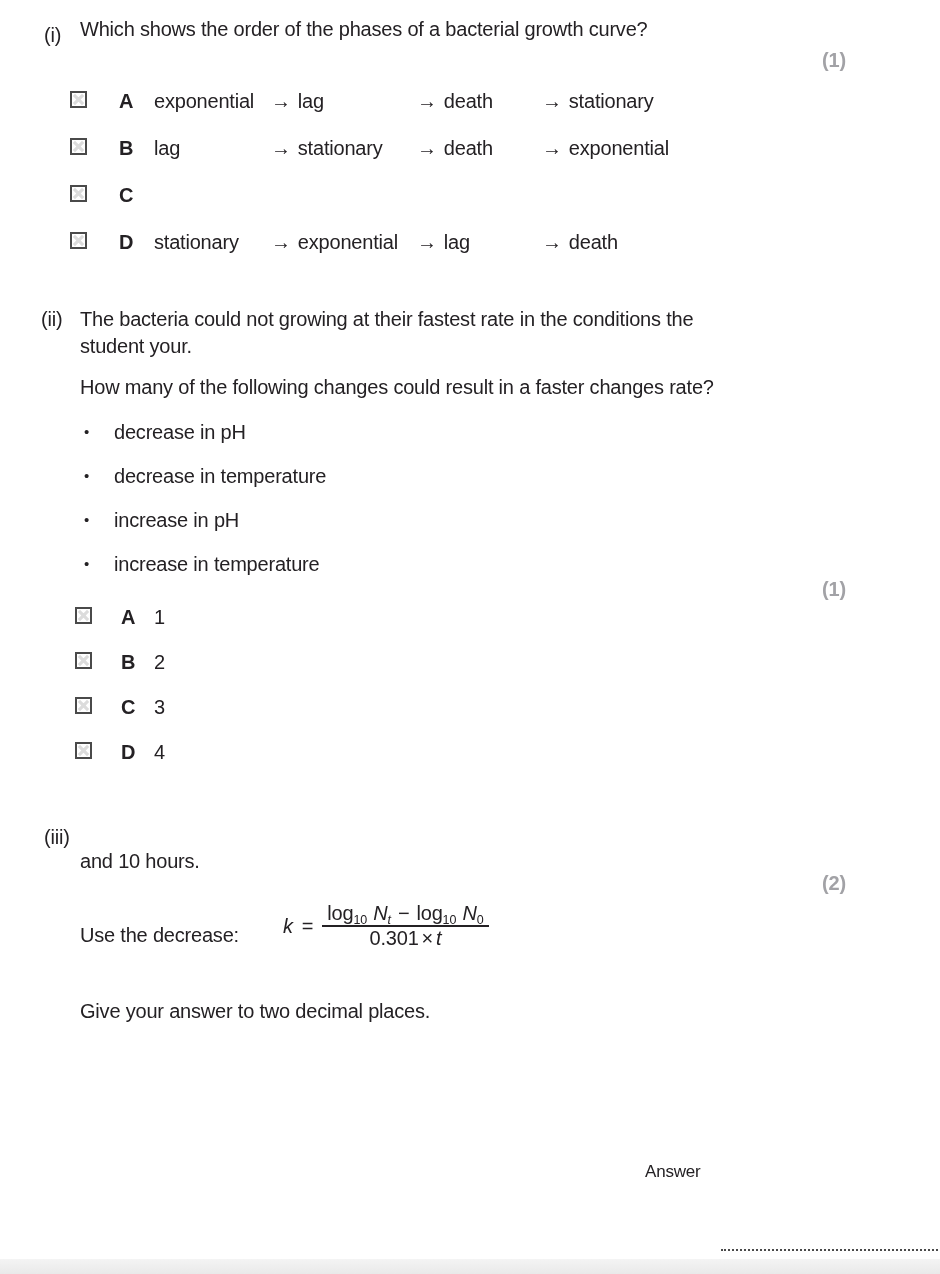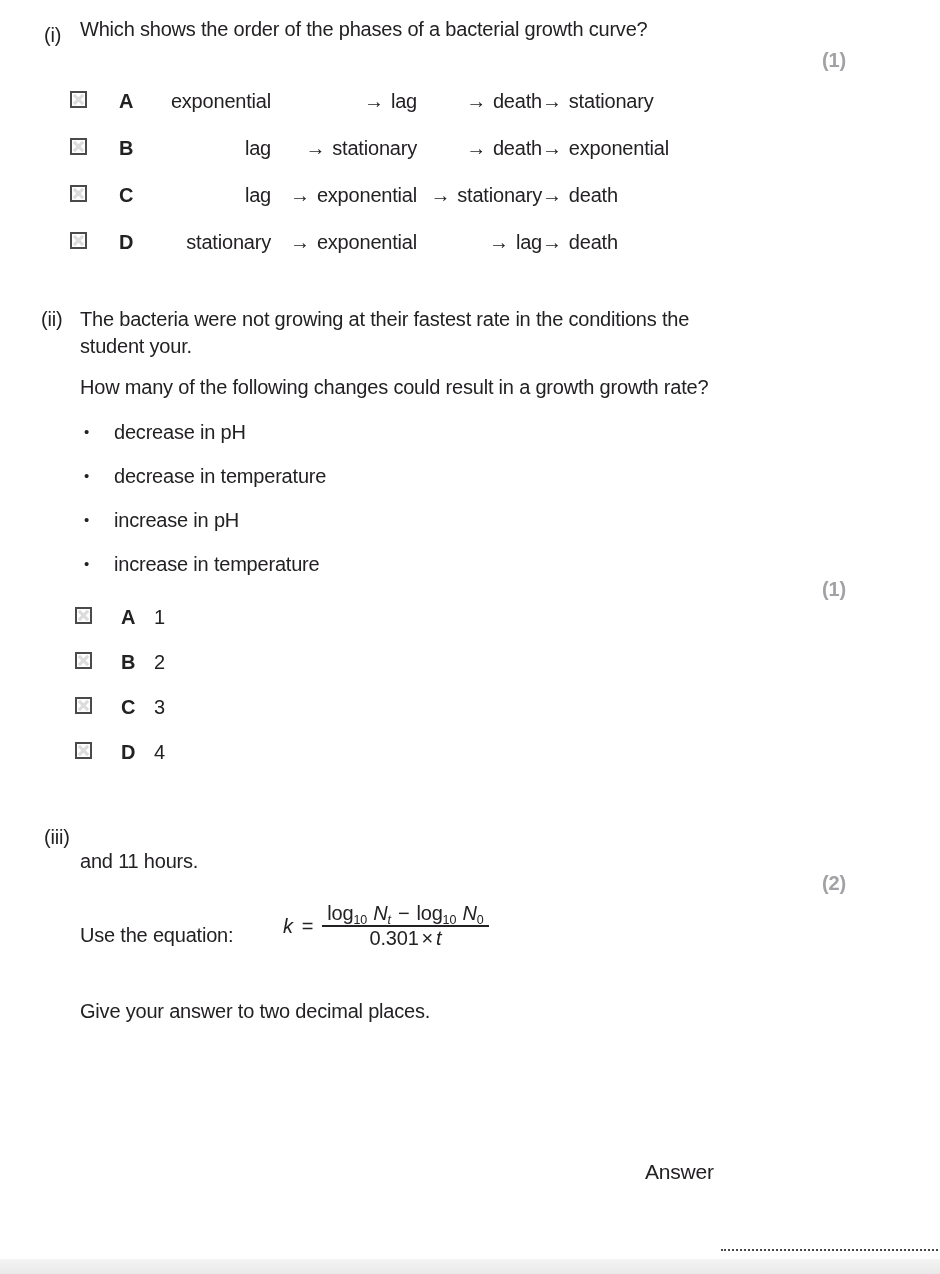--- a/index.html
+++ b/index.html
@@ -18,21 +18,21 @@
   .mark{font-weight:bold;color:#a2a2a6;line-height:24px;}
   .opt-row{position:absolute;left:0;width:100%;height:24px;}
   .checkbox{
     position:absolute;top:1px;width:17px;height:17px;
     border:2px solid #4a4a4a;background:#fff;box-sizing:border-box;
   }
   .checkbox svg{display:block;width:100%;height:100%;}
   .letter{position:absolute;font-weight:bold;line-height:22px;}
   .optval{position:absolute;line-height:22px;}
   .phases{position:absolute;left:154px;top:0;white-space:nowrap;line-height:22px;}
-  .seg{display:inline-block;white-space:nowrap;text-align:right;}
+  .seg{display:inline-block;white-space:nowrap;}
   .seg-first{min-width:117px;}
   .seg-mid{min-width:146px;}
   .seg-mid2{min-width:125px;}
   .arrow{margin-right:7px;}
   .bullet-dot{position:absolute;left:84px;font-size:15px;line-height:26px;}
   .bullet-text{position:absolute;left:114px;line-height:26px;white-space:nowrap;}
   .it{font-style:italic;}
   .eq{display:flex;align-items:center;gap:9px;}
   .frac{display:inline-flex;flex-direction:column;align-items:center;}
   .num,.den{white-space:nowrap;line-height:23px;padding:0 5px;}
@@ -73,37 +73,36 @@
     <span class="phases"><span class="seg seg-first">lag</span><span class="seg seg-mid"><span class="arrow">→</span><span>stationary</span></span><span class="seg seg-mid2"><span class="arrow">→</span><span>death</span></span><span class="seg"><span class="arrow">→</span><span>exponential</span></span></span>
   </div>
 
   <div class="opt-row" style="top:184px">
     <span class="checkbox" style="left:70px">
         <svg viewBox="0 0 17 17">
           <path d="M2.5 2.5 L14.5 14.5 M14.5 2.5 L2.5 14.5" stroke="#dcdcdc" stroke-width="4" fill="none"></path>
         </svg>
       </span>
     <span class="letter" style="left:119px">C</span>
-    <span class="phases"><span class="seg seg-first">lag</span><span class="seg seg-mid"><span class="arrow">→</span><span>exponential</span></span><span class="seg seg-mid2"><span class="arrow">→</span><span>stationary</span></span><span class="seg"><span class="arrow">→</span><span>death</span></span></span>
   </div>
 
   <div class="opt-row" style="top:231px">
     <span class="checkbox" style="left:70px">
         <svg viewBox="0 0 17 17">
           <path d="M2.5 2.5 L14.5 14.5 M14.5 2.5 L2.5 14.5" stroke="#dcdcdc" stroke-width="4" fill="none"></path>
         </svg>
       </span>
     <span class="letter" style="left:119px">D</span>
     <span class="phases"><span class="seg seg-first">stationary</span><span class="seg seg-mid"><span class="arrow">→</span><span>exponential</span></span><span class="seg seg-mid2"><span class="arrow">→</span><span>lag</span></span><span class="seg"><span class="arrow">→</span><span>death</span></span></span>
   </div>
 
   <div class="abs qline" style="left:41px;top:306px">(ii)</div>
-  <div class="abs qline" style="left:80px;top:306px">The bacteria were not growing at their fastest rate in the conditions the</div>
+  <div class="abs qline" style="left:80px;top:306px">The bacteria could not growing at their fastest rate in the conditions the</div>
   <div class="abs qline" style="left:80px;top:333px">student your.</div>
-  <div class="abs qline" style="left:80px;top:374px">How many of the following changes could result in a growth growth rate?</div>
+  <div class="abs qline" style="left:80px;top:374px">How many of the following changes could result in a faster changes rate?</div>
 
   <div class="abs" style="top:419px;left:0;width:100%;height:26px">
     <span class="bullet-dot">•</span>
     <span class="bullet-text">decrease in pH</span>
   </div>
   <div class="abs" style="top:463px;left:0;width:100%;height:26px">
     <span class="bullet-dot">•</span>
     <span class="bullet-text">decrease in temperature</span>
   </div>
   <div class="abs" style="top:507px;left:0;width:100%;height:26px">
@@ -148,35 +147,35 @@
     <span class="checkbox" style="left:75px">
         <svg viewBox="0 0 17 17">
           <path d="M2.5 2.5 L14.5 14.5 M14.5 2.5 L2.5 14.5" stroke="#dcdcdc" stroke-width="4" fill="none"></path>
         </svg>
       </span>
     <span class="letter" style="left:121px">D</span>
     <span class="optval" style="left:154px">4</span>
   </div>
 
   <div class="abs qline" style="left:44px;top:824px">(iii)</div>
-  <div class="abs qline" style="left:80px;top:848px">and 11 hours.</div>
+  <div class="abs qline" style="left:80px;top:848px">and 10 hours.</div>
   <div class="abs mark" style="left:822px;top:871px">(2)</div>
 
-  <div class="abs qline" style="left:80px;top:922px">Use the equation:</div>
+  <div class="abs qline" style="left:80px;top:922px">Use the decrease:</div>
 
   <div class="abs eq" style="left:283px;top:902px">
     <span class="it">k</span>
     <span>=</span>
     <span class="frac">
       <span class="num"><span>log</span><sub>10</sub><span class="it nvar">N</span><sub class="it">t</sub><span class="minus">−</span><span>log</span><sub>10</sub><span class="it nvar">N</span><sub>0</sub></span>
       <span class="bar"></span>
       <span class="den"><span>0.301</span><span class="times">×</span><span class="it">t</span></span>
     </span>
   </div>
 
   <div class="abs qline" style="left:80px;top:998px">Give your answer to two decimal places.</div>
 
-  <div class="abs" style="left:645px;top:1159px;font-size:21px;line-height:26px">Answer</div>
+  <div class="abs" style="left:645px;top:1159px;font-size:17px;line-height:26px">Answer</div>
   <div class="abs answer-dots" style="left:721px;top:1233px;width:217px;height:16px"></div>
 
   <div class="abs bottom-band" style="left:0;top:1259px;width:940px;height:15px"></div>
 
 </div>
 
 </body></html>

